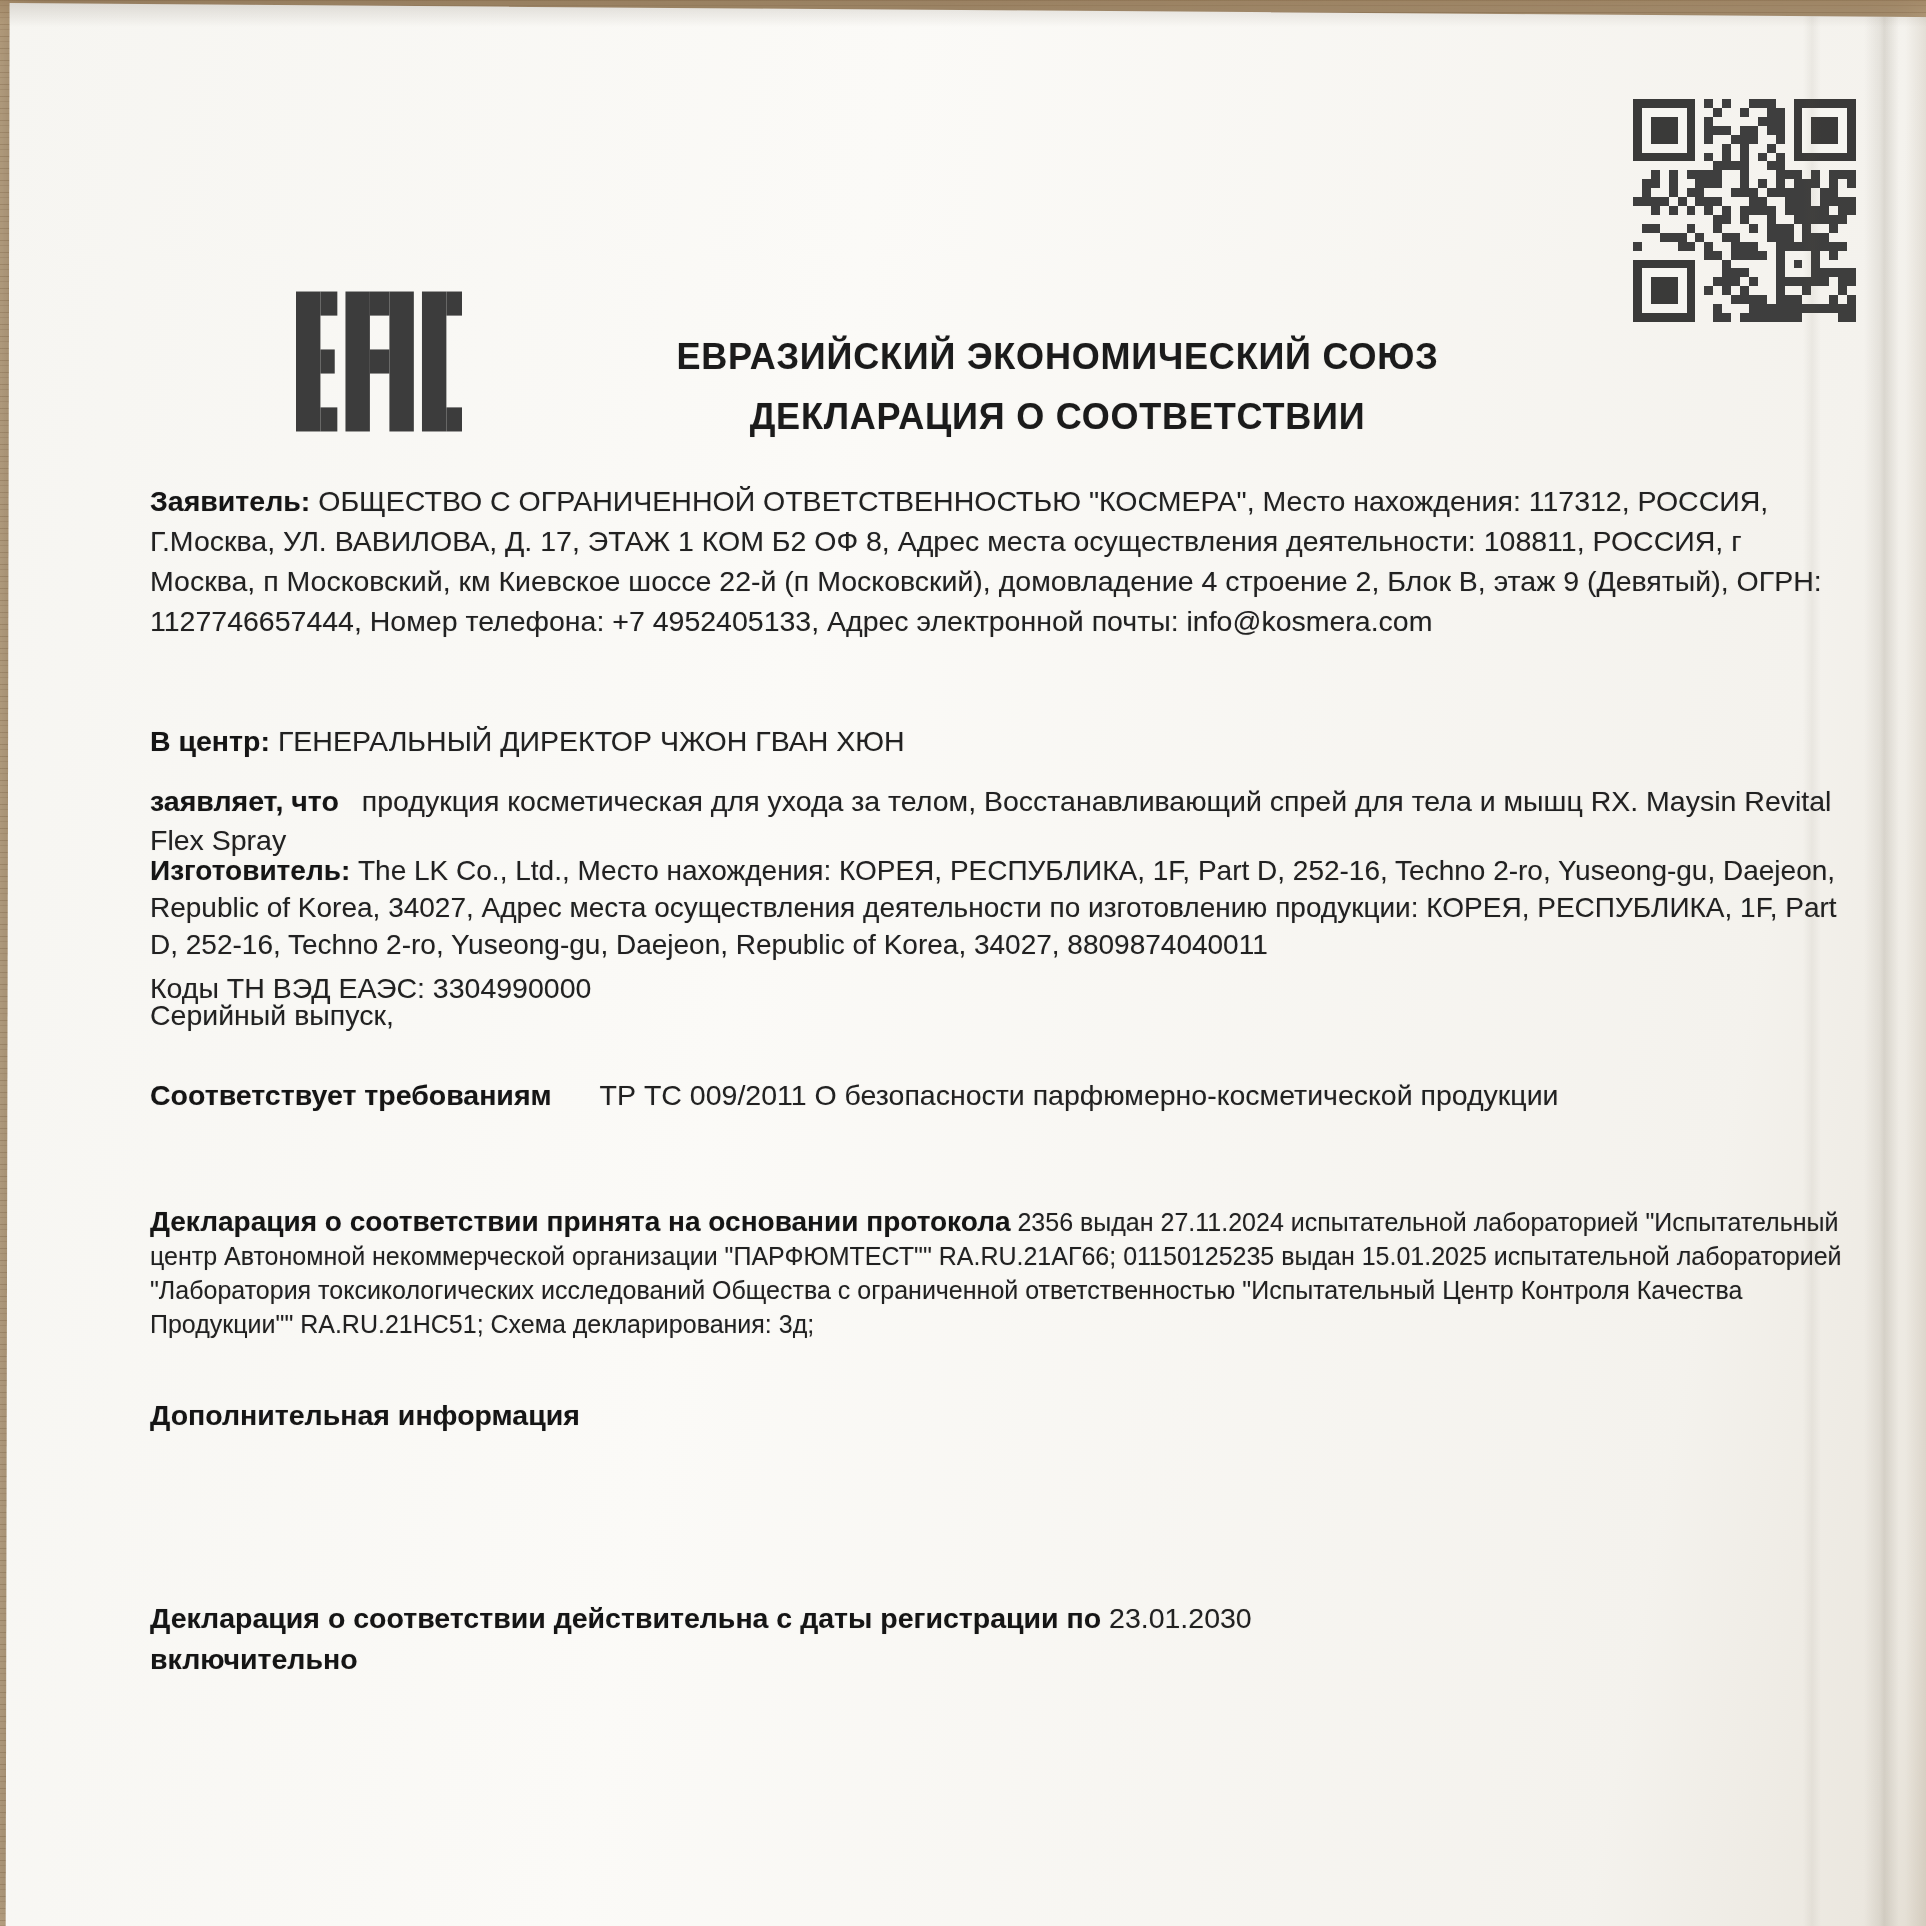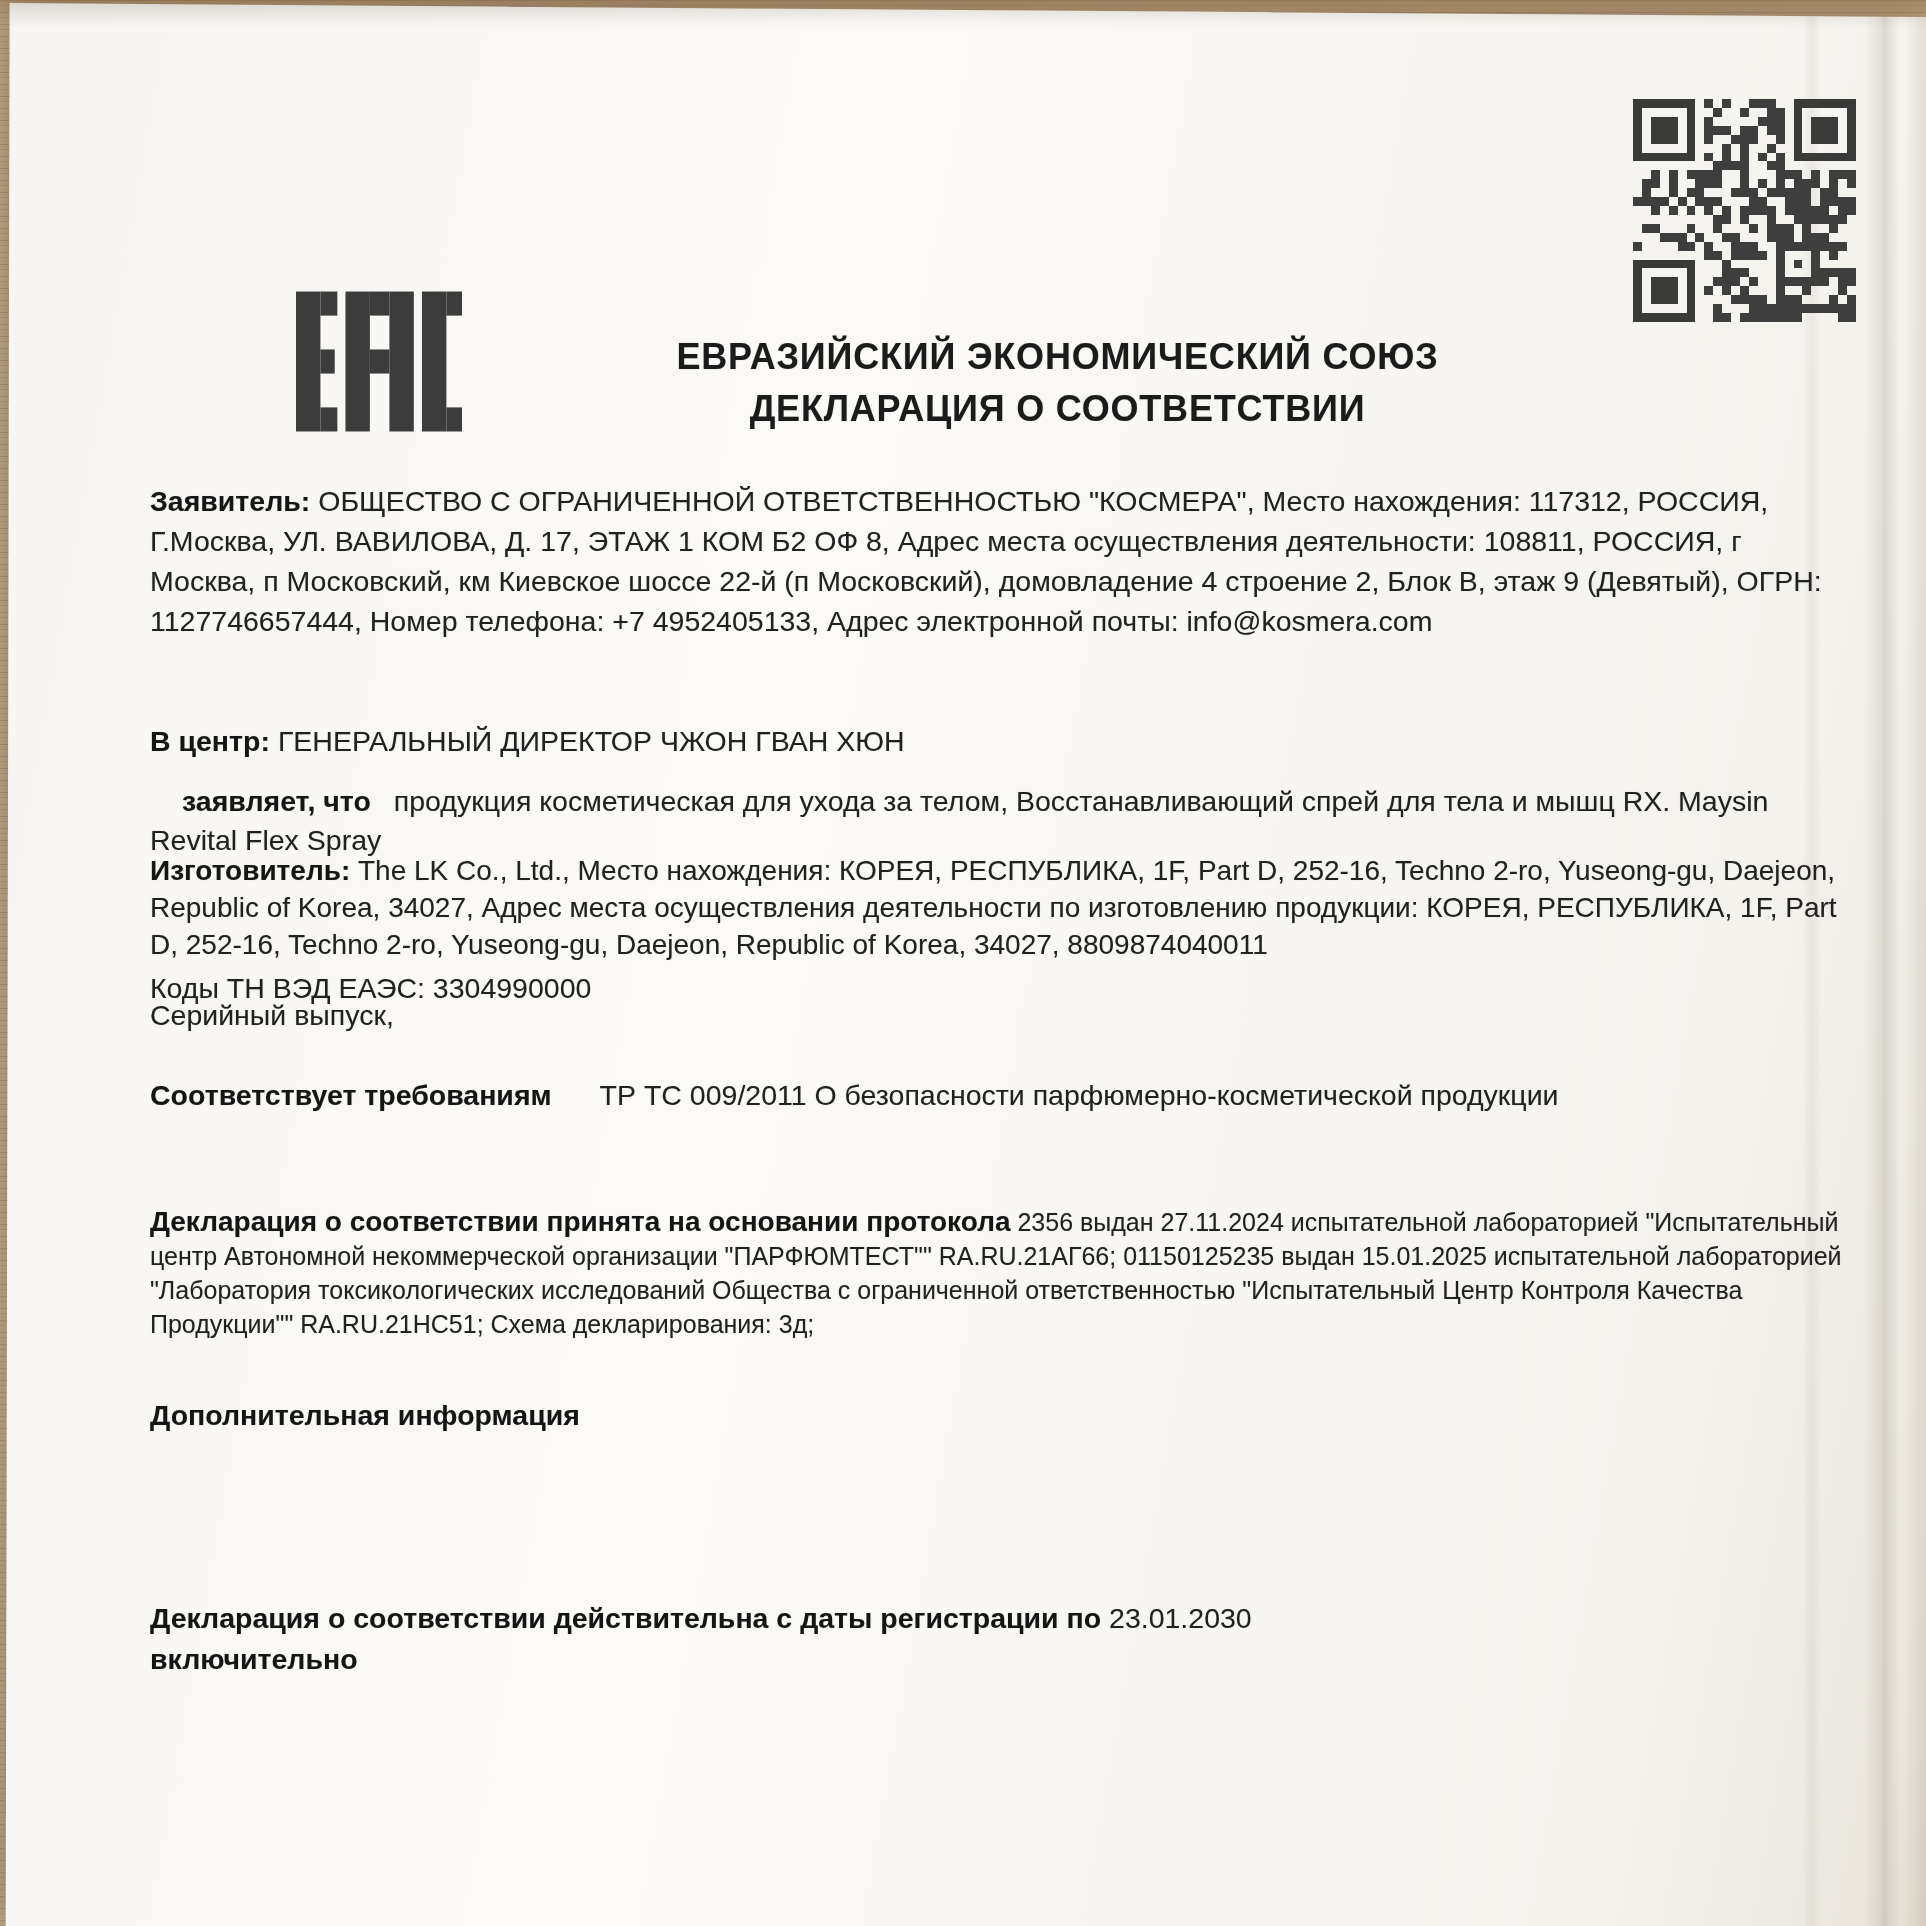--- a/index.html
+++ b/index.html
@@ -294,27 +294,27 @@
         <rect x="14" y="24" width="1" height="1" fill="#2b2b2b"></rect>
         <rect x="15" y="24" width="1" height="1" fill="#2b2b2b"></rect>
         <rect x="16" y="24" width="1" height="1" fill="#2b2b2b"></rect>
         <rect x="17" y="24" width="1" height="1" fill="#2b2b2b"></rect>
         <rect x="18" y="24" width="1" height="1" fill="#2b2b2b"></rect>
         <rect x="23" y="24" width="1" height="1" fill="#2b2b2b"></rect>
         <rect x="24" y="24" width="1" height="1" fill="#2b2b2b"></rect>
       </svg>
 
     <div class="title" style="top:336px;">ЕВРАЗИЙСКИЙ ЭКОНОМИЧЕСКИЙ СОЮЗ</div>
-    <div class="title" style="top:388px;">ДЕКЛАРАЦИЯ О СООТВЕТСТВИИ</div>
+    <div class="title" style="top:396px;">ДЕКЛАРАЦИЯ О СООТВЕТСТВИИ</div>
 
     <div class="col" style="top:481px;"><b>Заявитель:</b> <span>ОБЩЕСТВО С ОГРАНИЧЕННОЙ ОТВЕТСТВЕННОСТЬЮ "КОСМЕРА", Место нахождения: 117312, РОССИЯ,  Г.Москва, УЛ. ВАВИЛОВА, Д. 17, ЭТАЖ 1 КОМ Б2 ОФ 8, Адрес места осуществления деятельности: 108811, РОССИЯ, г Москва, п Московский, км Киевское шоссе 22-й (п Московский), домовладение 4 строение 2, Блок В, этаж 9 (Девятый), ОГРН: 1127746657444, Номер телефона: +7 4952405133, Адрес электронной почты: info@kosmera.com</span></div>
 
     <div class="col" style="top:721px;"><b>В центр:</b> <span>ГЕНЕРАЛЬНЫЙ ДИРЕКТОР ЧЖОН ГВАН ХЮН</span></div>
 
-    <div class="col" style="top:782px;line-height:39px;"><b style="margin-right:23px;margin-left:32px;">заявляет, что</b><span>продукция косметическая для ухода за телом, Восстанавливающий спрей для тела и мышц RX. Maysin Revital Flex Spray</span></div>
+    <div class="col" style="top:782px;line-height:39px;"><b style="margin-right:23px;">заявляет, что</b><span>продукция косметическая для ухода за телом, Восстанавливающий спрей для тела и мышц RX. Maysin Revital Flex Spray</span></div>
 
     <div class="col mfg" style="top:852px;"><b>Изготовитель:</b> <span>The LK Co., Ltd., Место нахождения: КОРЕЯ, РЕСПУБЛИКА, 1F, Part D, 252-16, Techno 2-ro, Yuseong-gu, Daejeon, Republic of Korea, 34027, Адрес места осуществления деятельности по изготовлению продукции: КОРЕЯ, РЕСПУБЛИКА, 1F, Part D, 252-16, Techno 2-ro, Yuseong-gu, Daejeon, Republic of Korea, 34027, 8809874040011</span></div>
 
     <div class="col" style="top:968px;">Коды ТН ВЭД ЕАЭС: 3304990000</div>
     <div class="col" style="top:995px;">Серийный выпуск,</div>
 
     <div class="col" style="top:1075px;"><b style="margin-right:48px;">Соответствует требованиям</b><span>ТР ТС 009/2011 О безопасности парфюмерно-косметической продукции</span></div>
 
     <div class="col small" style="top:1205px;"><b style="font-size:28px;">Декларация о соответствии принята на основании протокола</b> <span>2356 выдан 27.11.2024  испытательной лабораторией "Испытательный центр Автономной некоммерческой организации "ПАРФЮМТЕСТ"" RA.RU.21АГ66; 01150125235 выдан 15.01.2025  испытательной лабораторией "Лаборатория токсикологических исследований Общества с ограниченной ответственностью "Испытательный Центр Контроля Качества Продукции"" RA.RU.21НС51; Схема декларирования: 3д;</span></div>
 

